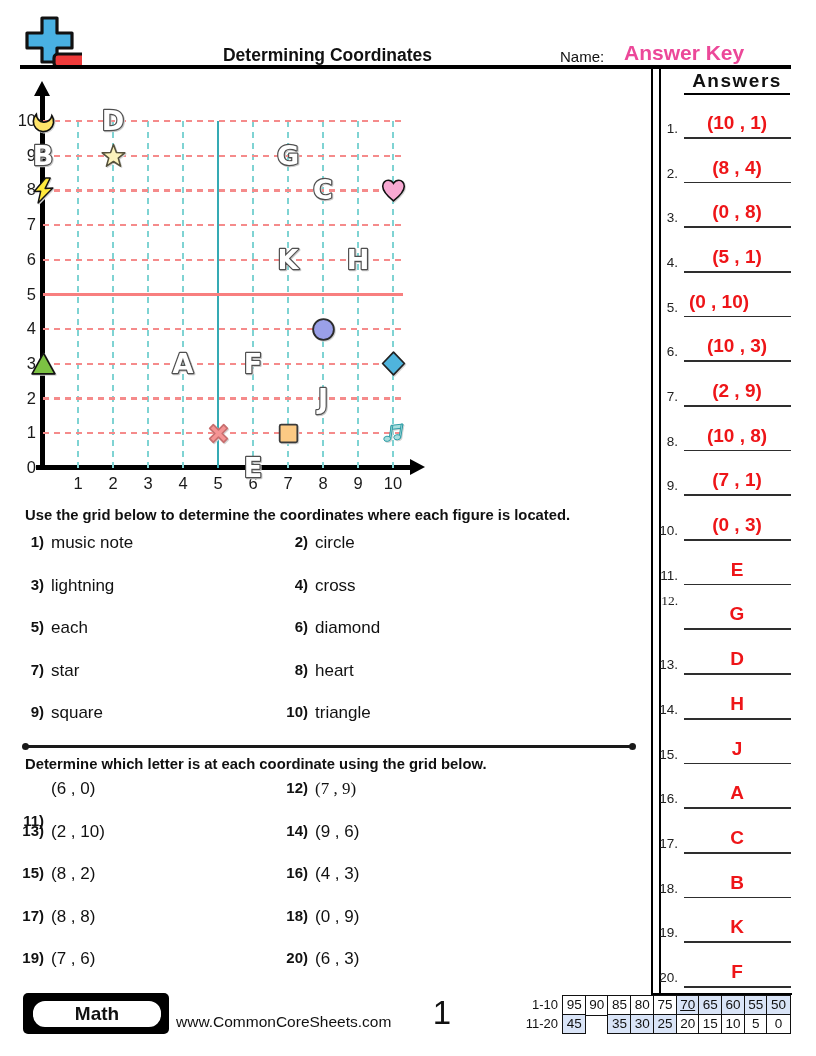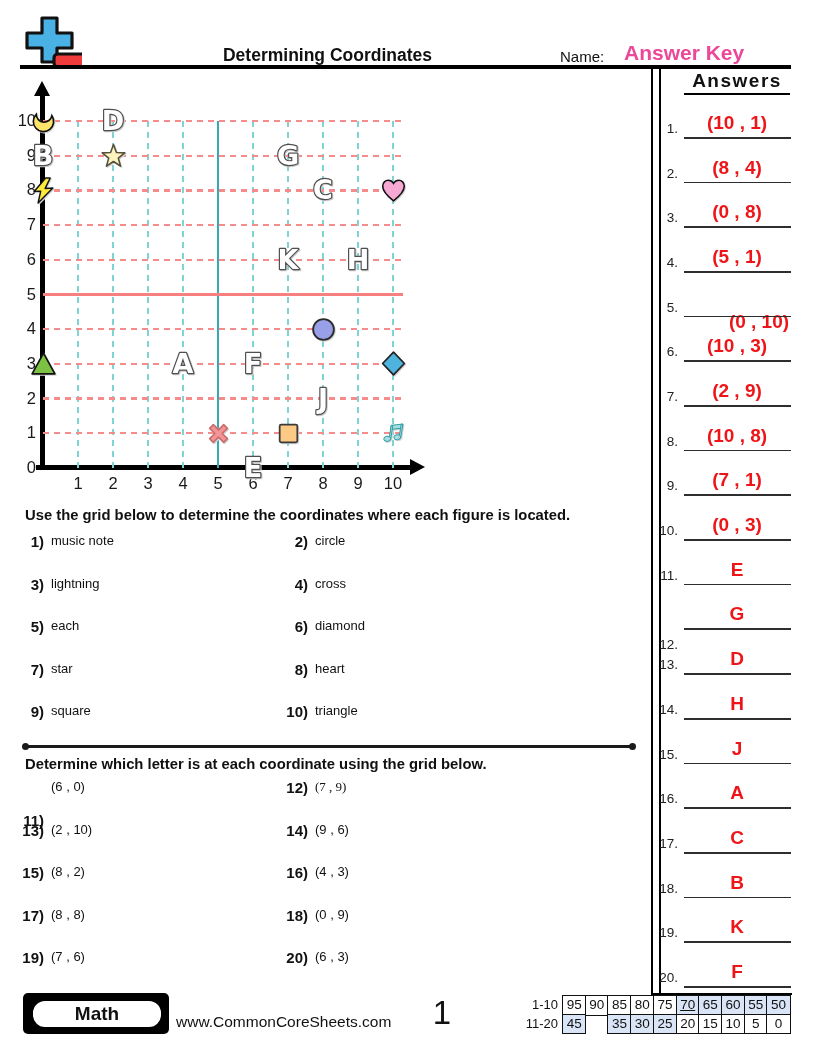--- a/index.html
+++ b/index.html
@@ -24,21 +24,21 @@
   .arrow-right{width:0;height:0;border-top:8.5px solid transparent;border-bottom:8.5px solid transparent;border-left:15px solid #000;}
   .tick{font-size:16.5px;text-align:center;color:#1a1a1a;}
   .ty{text-align:right;}
   .lt{font-family:"DejaVu Sans",sans-serif;font-weight:bold;font-size:27px;fill:#fff;
       stroke:#4f4f4f;stroke-width:2.4;paint-order:stroke;stroke-linejoin:round;}
   .glyph{filter:drop-shadow(1.6px 1.8px 0 #c8c8c8);}
   .sym{filter:drop-shadow(1.1px 1.3px 0 #d4d4d4);}
   
   .instr{font-weight:bold;font-size:14.8px;}
   .qnum{font-weight:bold;font-size:15px;text-align:right;}
-  .qtext{font-size:13px;text-align:center;}
+  .qtext{font-size:17px;text-align:center;}
   .divline{background:#1a1a1a;}
   .dot{width:7px;height:7px;border-radius:50%;background:#1a1a1a;}
   
   .anum{font-size:13.5px;text-align:right;color:#222;}
   .ared{color:#ee1518;font-weight:bold;font-size:19px;text-align:center;white-space:nowrap;}
   .aline{background:#2e2e2e;}
   
   .mathbox{background:#000;border-radius:5px;}
   .mathpill{background:#fff;border-radius:14px;border:2px solid #000;
             font-weight:bold;font-size:19px;text-align:center;line-height:26px;}
@@ -240,41 +240,41 @@
     <div class="abs anum" style="left: 636px; top: 165.68px; width: 42px;">2.</div>
     <div class="abs ared" style="left: 682px; top: 156.68px; width: 110px;">(8 , 4)</div>
     <div class="abs aline" style="left: 684px; top: 181.68px; width: 107px; height: 1.7px;"></div>
     <div class="abs anum" style="left: 636px; top: 210.36px; width: 42px;">3.</div>
     <div class="abs ared" style="left: 682px; top: 201.36px; width: 110px;">(0 , 8)</div>
     <div class="abs aline" style="left: 684px; top: 226.36px; width: 107px; height: 1.7px;"></div>
     <div class="abs anum" style="left: 636px; top: 255.04px; width: 42px;">4.</div>
     <div class="abs ared" style="left: 682px; top: 246.04px; width: 110px;">(5 , 1)</div>
     <div class="abs aline" style="left: 684px; top: 271.04px; width: 107px; height: 1.7px;"></div>
     <div class="abs anum" style="left: 636px; top: 299.72px; width: 42px;">5.</div>
-    <div class="abs ared" style="left: 704px; top: 290.72px; width: 110px; margin-top: 20px;">(0 , 10)</div>
+    <div class="abs ared" style="left: 664px; top: 290.72px; width: 110px;">(0 , 10)</div>
     <div class="abs aline" style="left: 684px; top: 315.72px; width: 107px; height: 1.7px;"></div>
     <div class="abs anum" style="left: 636px; top: 344.4px; width: 42px;">6.</div>
     <div class="abs ared" style="left: 682px; top: 335.4px; width: 110px;">(10 , 3)</div>
     <div class="abs aline" style="left: 684px; top: 360.4px; width: 107px; height: 1.7px;"></div>
     <div class="abs anum" style="left: 636px; top: 389.08px; width: 42px;">7.</div>
     <div class="abs ared" style="left: 682px; top: 380.08px; width: 110px;">(2 , 9)</div>
     <div class="abs aline" style="left: 684px; top: 405.08px; width: 107px; height: 1.7px;"></div>
     <div class="abs anum" style="left: 636px; top: 433.76px; width: 42px;">8.</div>
     <div class="abs ared" style="left: 682px; top: 424.76px; width: 110px;">(10 , 8)</div>
     <div class="abs aline" style="left: 684px; top: 449.76px; width: 107px; height: 1.7px;"></div>
     <div class="abs anum" style="left: 636px; top: 478.44px; width: 42px;">9.</div>
     <div class="abs ared" style="left: 682px; top: 469.44px; width: 110px;">(7 , 1)</div>
     <div class="abs aline" style="left: 684px; top: 494.44px; width: 107px; height: 1.7px;"></div>
     <div class="abs anum" style="left: 636px; top: 523.12px; width: 42px;">10.</div>
     <div class="abs ared" style="left: 682px; top: 514.12px; width: 110px;">(0 , 3)</div>
     <div class="abs aline" style="left: 684px; top: 539.12px; width: 107px; height: 1.7px;"></div>
     <div class="abs anum" style="left: 636px; top: 567.8px; width: 42px;">11.</div>
     <div class="abs ared" style="left: 682px; top: 558.8px; width: 110px;">E</div>
     <div class="abs aline" style="left: 684px; top: 583.8px; width: 107px; height: 1.7px;"></div>
-    <div class="abs anum" style="left: 636px; top: 637px; width: 42px;">12.</div>
+    <div class="abs anum" style="left: 636px; top: 593px; width: 42px; font-family: Liberation Serif, serif;">12.</div>
     <div class="abs ared" style="left: 682px; top: 603.48px; width: 110px;">G</div>
     <div class="abs aline" style="left: 684px; top: 628.48px; width: 107px; height: 1.7px;"></div>
     <div class="abs anum" style="left: 636px; top: 657.16px; width: 42px;">13.</div>
     <div class="abs ared" style="left: 682px; top: 648.16px; width: 110px;">D</div>
     <div class="abs aline" style="left: 684px; top: 673.16px; width: 107px; height: 1.7px;"></div>
     <div class="abs anum" style="left: 636px; top: 701.84px; width: 42px;">14.</div>
     <div class="abs ared" style="left: 682px; top: 692.84px; width: 110px;">H</div>
     <div class="abs aline" style="left: 684px; top: 717.84px; width: 107px; height: 1.7px;"></div>
     <div class="abs anum" style="left: 636px; top: 746.52px; width: 42px;">15.</div>
     <div class="abs ared" style="left: 682px; top: 737.52px; width: 110px;">J</div>

